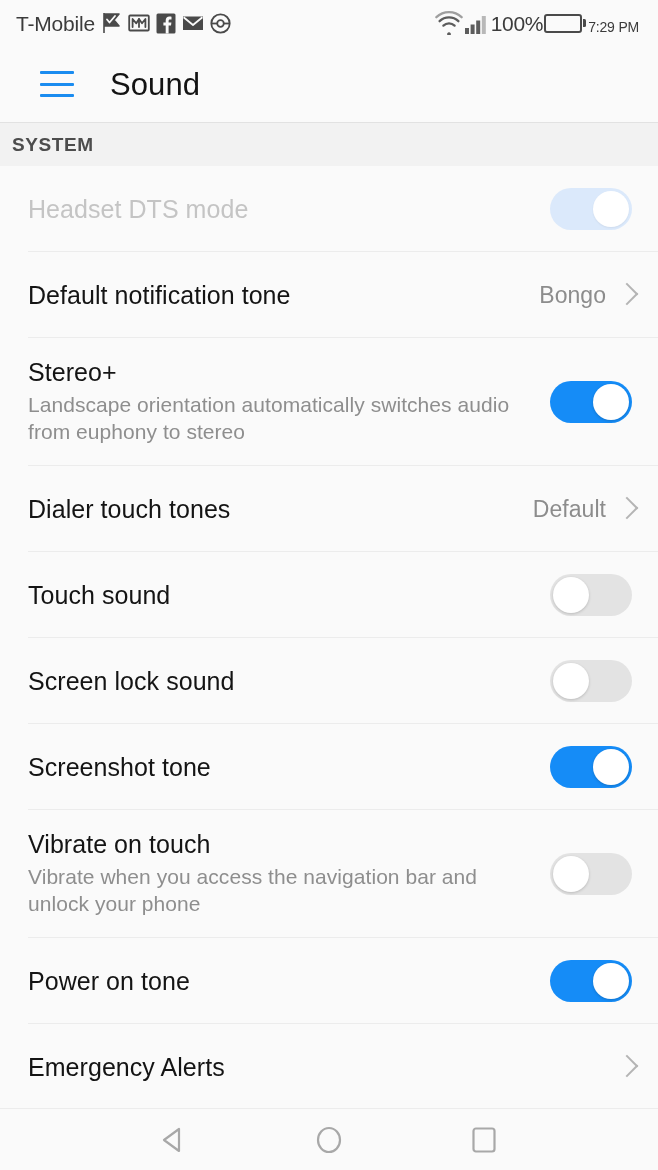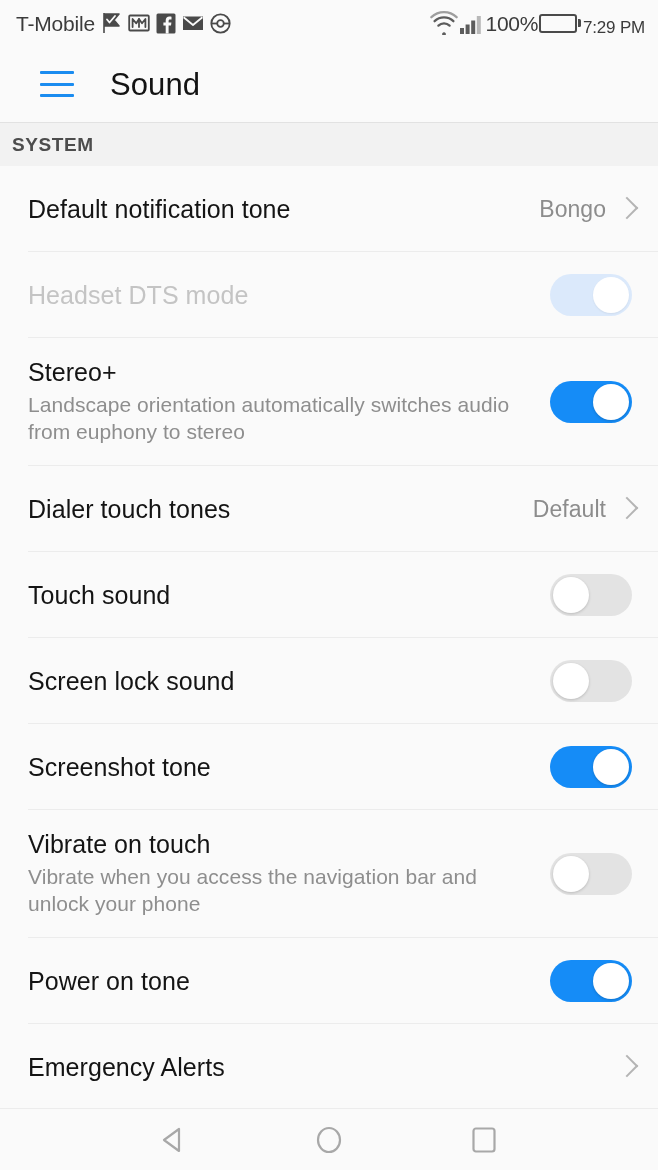--- a/index.html
+++ b/index.html
@@ -27,21 +27,21 @@
   }
 
   
   .status-bar {
     height: 46px;
     flex: 0 0 46px;
     background: #fafafa;
     display: flex;
     align-items: center;
     justify-content: space-between;
-    padding: 0 13px 0 16px;
+    padding: 0 19px 0 16px;
   }
   .status-left {
     display: flex;
     align-items: center;
     gap: 7px;
   }
   .carrier {
     font-size: 21px;
     color: #3b3b3b;
     letter-spacing: -0.2px;
@@ -60,21 +60,21 @@
     align-items: center;
     gap: 1px;
   }
   .batt-pct {
     font-size: 21px;
     color: #3b3b3b;
     line-height: 1;
     letter-spacing: -0.3px;
   }
   .clock {
-    font-size: 17px;
+    font-size: 14px;
     color: #3b3b3b;
     line-height: 1;
     letter-spacing: -0.2px;
     margin-left: 1px;
     margin-top: 8px;
   }
   .battery {
     display: flex;
     align-items: center;
   }
@@ -345,39 +345,39 @@
     </div>
     <div class="app-title">Sound</div>
   </div>
 
   <div class="section-header">
     <span>SYSTEM</span>
   </div>
 
   <div class="list">
 
+    <div class="row disabled">
+      <div class="row-text">
+        <div class="row-title">Headset DTS mode</div>
+      </div>
+      <div class="row-right">
+        <span class="toggle on faded">
+            <span class="knob"></span>
+          </span>
+      </div>
+      <div class="divider"></div>
+    </div>
+
     <div class="row">
       <div class="row-text">
         <div class="row-title">Default notification tone</div>
       </div>
       <div class="row-right">
         <span class="row-value">Bongo</span>
         <span class="chevron"></span>
-      </div>
-      <div class="divider"></div>
-    </div>
-
-    <div class="row disabled">
-      <div class="row-text">
-        <div class="row-title">Headset DTS mode</div>
-      </div>
-      <div class="row-right">
-        <span class="toggle on faded">
-            <span class="knob"></span>
-          </span>
       </div>
       <div class="divider"></div>
     </div>
 
     <div class="row two-line">
       <div class="row-text">
         <div class="row-title">Stereo+</div>
         <div class="row-sub">Landscape orientation automatically switches audio from euphony to stereo</div>
       </div>
       <div class="row-right">

